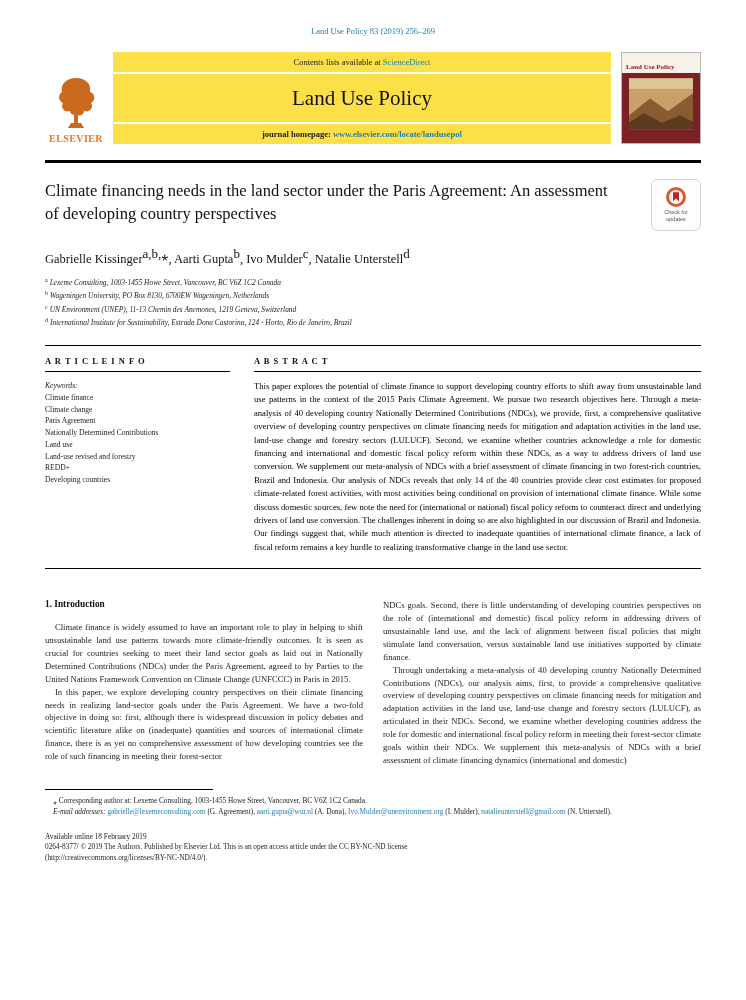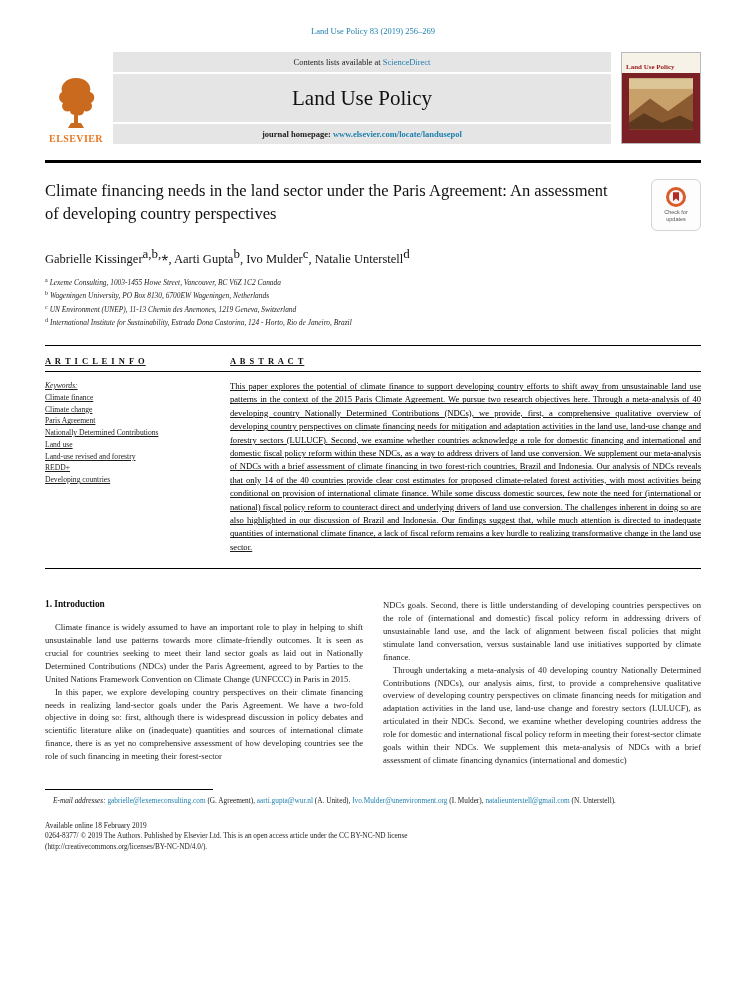--- a/index.html
+++ b/index.html
@@ -10,21 +10,21 @@
     padding:26px 45px 22px; overflow:hidden; position:relative;
   }
   .link { color:#1d7fae; text-decoration:none; cursor:pointer; }
   .italic { font-style:italic; }
 
   .journal-ref { text-align:center; font-size:8.5px; color:#1d7fae; margin-bottom:16px; }
 
   .masthead { display:flex; height:92px; }
   .elsevier-block { width:62px; display:flex; flex-direction:column; align-items:center; justify-content:flex-end; padding-top:4px; }
   .elsevier-wordmark { font-size:10px; color:#e87722; letter-spacing:0.4px; margin-top:3px; font-weight:bold; }
-  .mast-center { flex:1; background:#e5e5e5; display:flex; flex-direction:column; margin:0 10px 0 6px; }
+  .mast-center { flex:1; background:#fde047; display:flex; flex-direction:column; margin:0 10px 0 6px; }
   .mast-row { text-align:center; font-size:8.5px; padding:5px 0; }
   .mast-row.contents { border-bottom:2px solid #fff; }
   .mast-title { flex:1; display:flex; align-items:center; justify-content:center; font-size:21px; color:#111; }
   .mast-row.homepage { border-top:2px solid #fff; font-weight:bold; }
   .cover { width:80px; border:1px solid #b9b9b9; display:flex; flex-direction:column; }
   .cover-top { background:#f6f2e8; height:20px; padding:2px 4px; }
   .cover-top-title { font-size:7px; color:#9b1c20; font-weight:bold; }
   .cover-art { flex:1; }
   .cover-art svg { display:block; width:100%; height:100%; }
 
@@ -38,21 +38,21 @@
     display:flex; align-items:center; justify-content:center; }
   .badge-flag { width:6px; height:9px; background:#b62a25; clip-path:polygon(0 0,100% 0,100% 100%,50% 68%,0 100%); }
   .badge-text { font-size:5.5px; color:#555; text-align:center; line-height:1.3; font-family:"Liberation Sans", sans-serif; }
 
   .authors { font-size:12.5px; margin-top:13px; color:#111; }
   .authors sup { font-size:13px;text-align:right; }
   .affiliations { margin-top:9px; }
   .affil { font-size:7.4px; font-style:italic; line-height:1.45; }
   .affil sup { font-style:normal; font-size:6px; margin-right:2px; }
 
-  .info-band { display:flex; margin-top:16px; border-top:1px solid #000; border-bottom:1px solid #000; padding:10px 0 14px;text-decoration:underline; }
+  .info-band { display:flex; gap:24px; margin-top:16px; border-top:1px solid #000; border-bottom:1px solid #000; padding:10px 0 14px; }
   .info-col { width:185px; flex-shrink:0; }
   .abs-col { flex:1; }
   .band-heading { font-size:8.5px; font-weight:bold; letter-spacing:1px; padding-bottom:5px; border-bottom:1px solid #000; margin-bottom:8px; color:#111; }
   .kw-label { font-style:italic; }
   .keywords { font-size:7.6px; line-height:1.55; }
   .kw { display:block; }
   .abstract-text { font-size:8.6px; line-height:1.56; text-align:justify; color:#000; }
 
   .body-cols { display:flex; gap:20px; margin-top:30px; }
   .col { flex:1; }
@@ -167,22 +167,23 @@
     </div>
     <div class="col">
       <p class="body-p">NDCs goals. Second, there is little understanding of developing countries perspectives on the role of (international and domestic) fiscal policy reform in addressing drivers of unsustainable land use, and the lack of alignment between fiscal policies that might stimulate land conversation, versus sustainable land use initiatives supported by climate finance.</p>
       <p class="body-p indent">Through undertaking a meta-analysis of 40 developing country Nationally Determined Contributions (NDCs), our analysis aims, first, to provide a comprehensive qualitative overview of developing country perspectives on climate financing needs for mitigation and adaptation activities in the land use, land-use change and forestry sectors (LULUCF), as articulated in their NDCs. Second, we examine whether developing countries address the role for domestic and international fiscal policy reform in meeting their forest-sector climate goals within their NDCs. We supplement this meta-analysis of NDCs with a brief assessment of climate financing dynamics (international and domestic)</p>
     </div>
   </div>
 
   <div class="footnote-rule"></div>
 
   <div class="footnotes">
+    <p>⁎ Corresponding author at: Lexeme Consulting, 1003-1455 Howe Street, Vancouver, BC V6Z 1C2 Canada.</p>
     <p>
-      <span class="italic">E-mail addresses: </span><a class="link">gabrielle@lexemeconsulting.com</a><span> (G. Agreement), </span><a class="link">aarti.gupta@wur.nl</a><span> (A. United), </span><a class="link">Ivo.Mulder@unenvironment.org</a><span> (I. Mulder), </span><a class="link">natalieunterstell@gmail.com</a><span> (N. Unterstell).</span>
+      <span class="italic">E-mail addresses: </span><a class="link">gabrielle@lexemeconsulting.com</a><span> (G. Agreement), </span><a class="link">aarti.gupta@wur.nl</a><span> (A. Dona), </span><a class="link">Ivo.Mulder@unenvironment.org</a><span> (I. Mulder), </span><a class="link">natalieunterstell@gmail.com</a><span> (N. Unterstell).</span>
     </p>
   </div>
 
   <div class="imprint">
     <div>Available online 18 February 2019</div>
     <div>0264-8377/ © 2019 The Authors. Published by Elsevier Ltd. This is an open access article under the CC BY-NC-ND license</div>
     <div>(http://creativecommons.org/licenses/BY-NC-ND/4.0/).</div>
   </div>
 
 </div>

